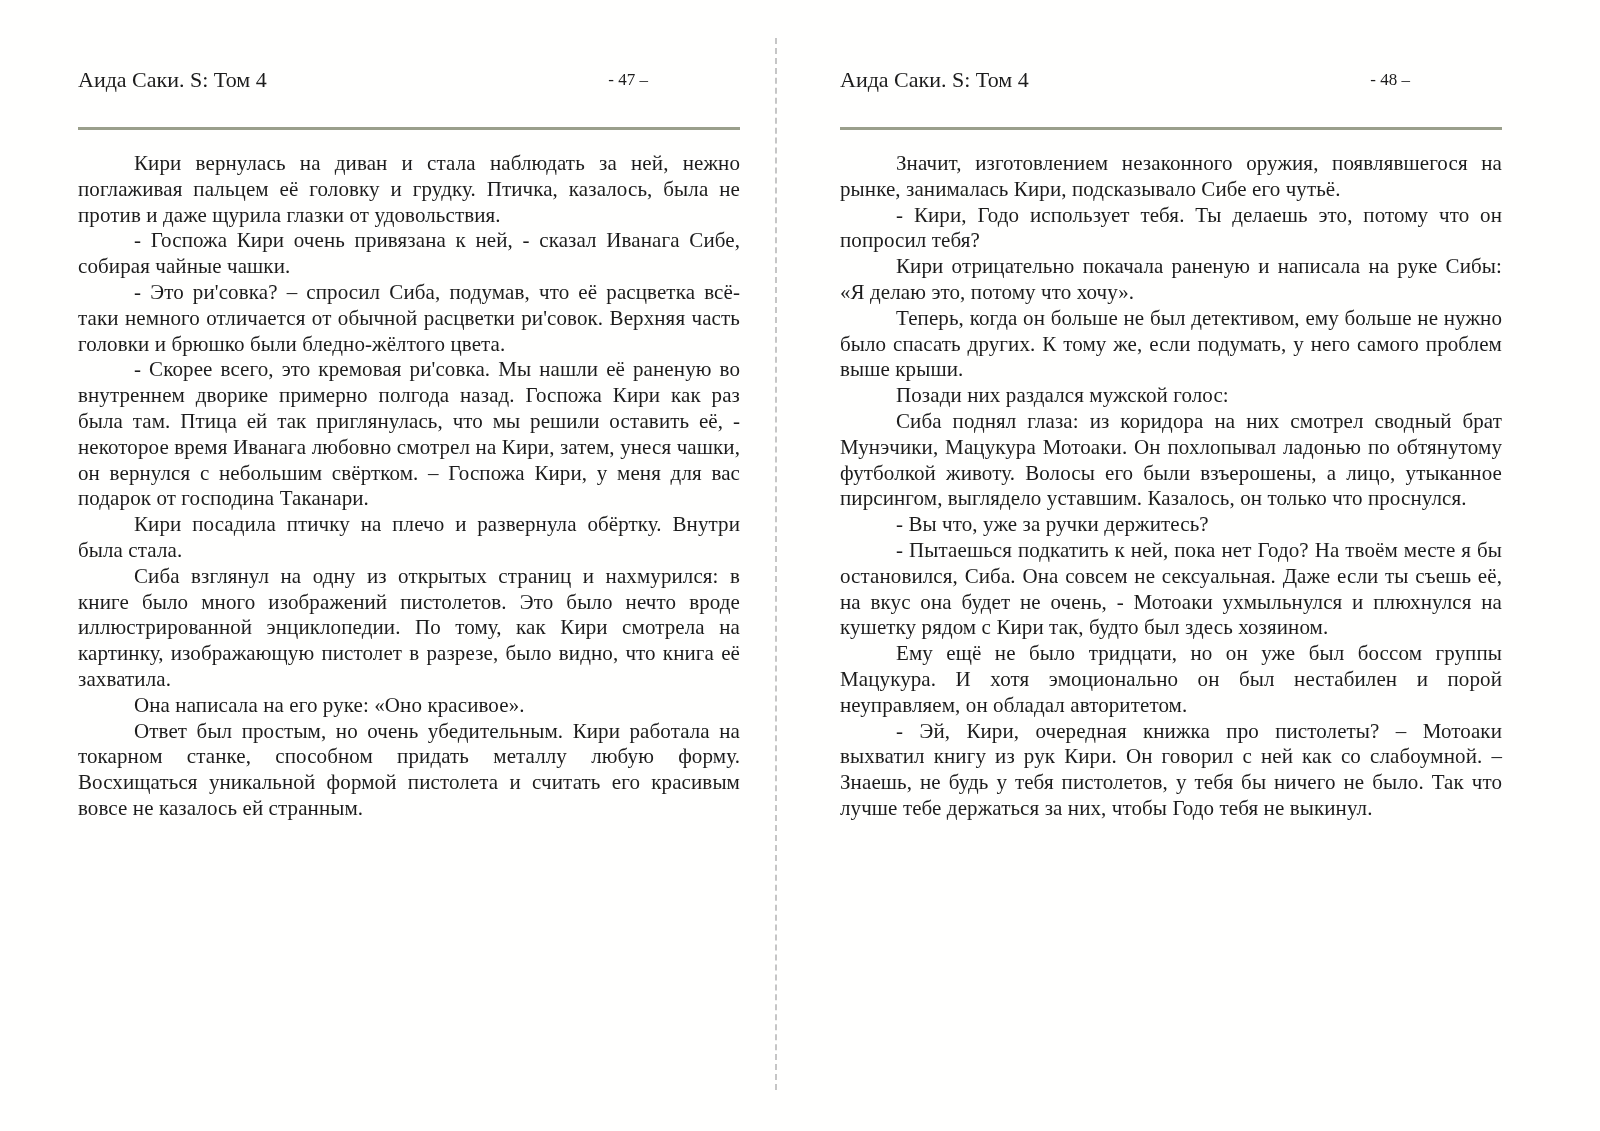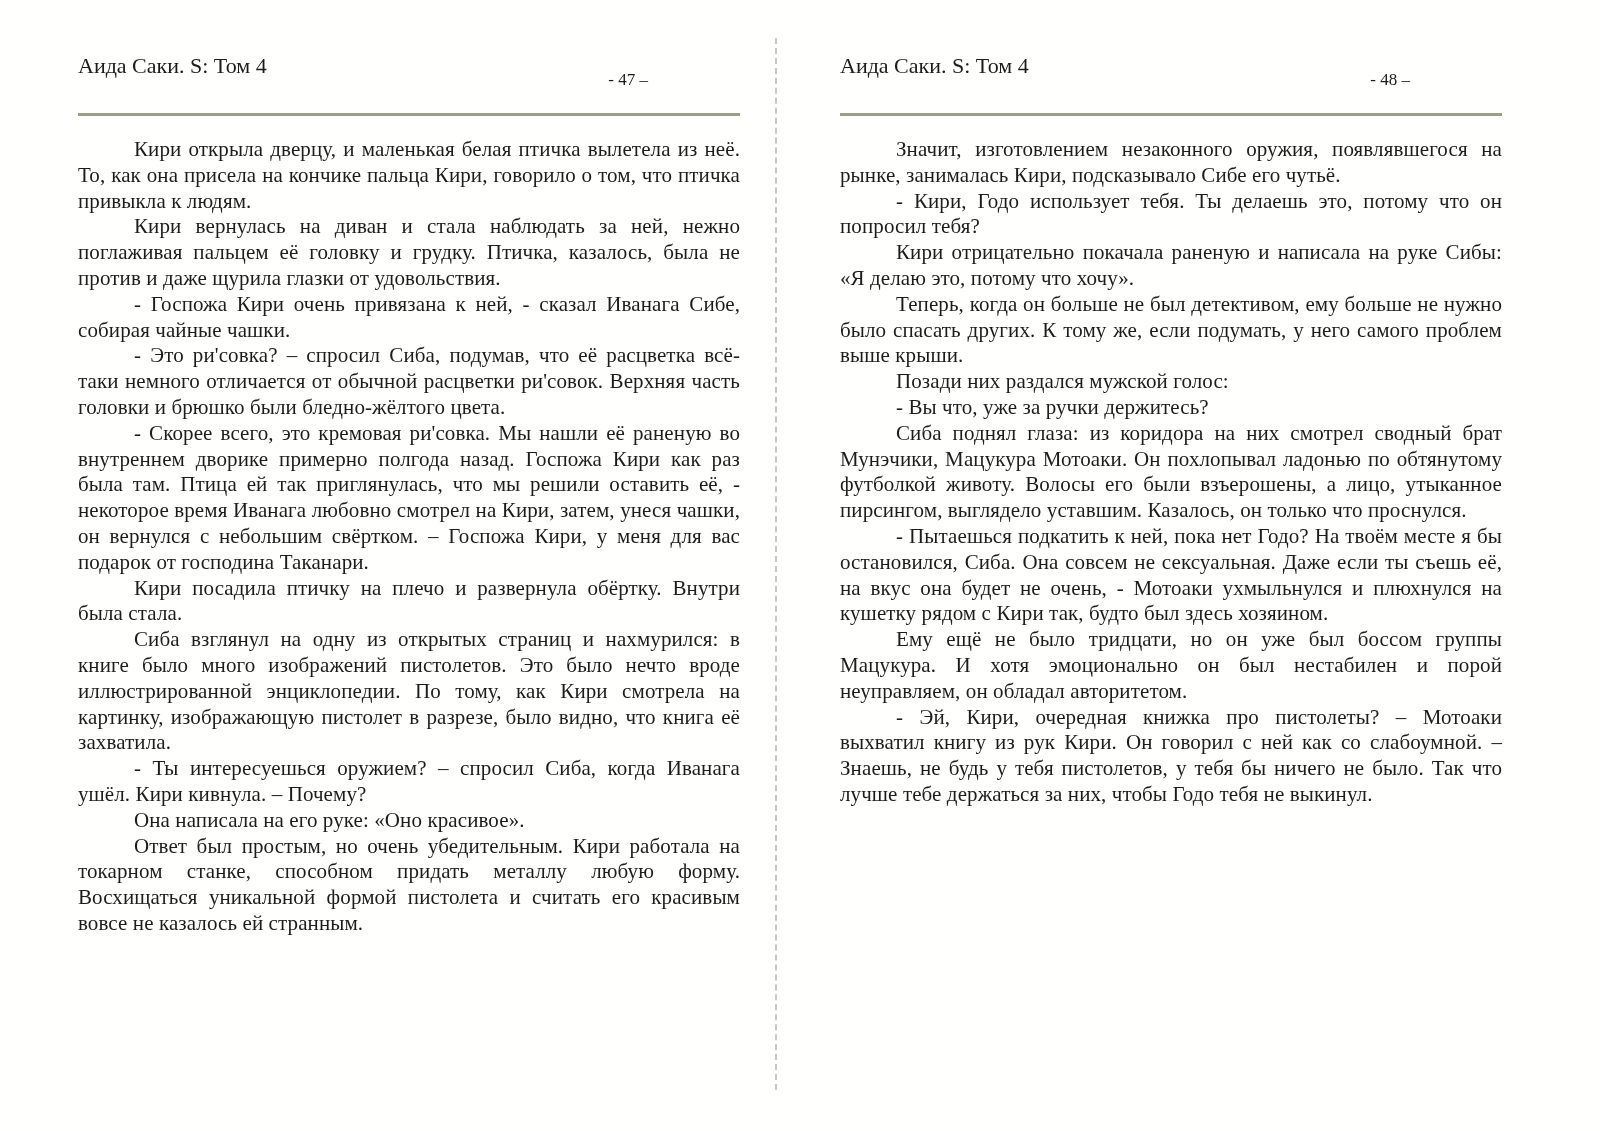--- a/index.html
+++ b/index.html
@@ -19,21 +19,21 @@
   .page {
     position: absolute;
     top: 0;
     width: 662px;
   }
   .page-left  { left: 78px; }
   .page-right { left: 840px; }
 
   .page-header {
     position: relative;
-    padding-top: 52px;
+    padding-top: 66px;
     height: 30px;
     font-size: 22px;
     line-height: 28px;
     white-space: nowrap;
   }
   .page-number {
     position: absolute;
     right: 92px;
     top: 66px;
     font-size: 17px;
@@ -70,48 +70,46 @@
 
 <div class="spread">
 
   <div class="page page-left">
     <div class="page-header">
       <span class="header-title">Аида Саки. S: Том 4</span>
       <span class="page-number">- 47 –</span>
     </div>
     <hr class="header-rule">
     <div class="paragraphs">
-        <p>Кири открыла дверцу, и маленькая белая птичка вылетела из неё. То, как она присела на кончике пальца Кири, говорило о том, что птичка привыкла к людям.</p>
         <p>Кири вернулась на диван и стала наблюдать за ней, нежно поглаживая пальцем её головку и грудку. Птичка, казалось, была не против и даже щурила глазки от удовольствия.</p>
         <p>- Госпожа Кири очень привязана к ней, - сказал Иванага Сибе, собирая чайные чашки.</p>
         <p>- Это ри'совка? – спросил Сиба, подумав, что её расцветка всё-таки немного отличается от обычной расцветки ри'совок. Верхняя часть головки и брюшко были бледно-жёлтого цвета.</p>
         <p>- Скорее всего, это кремовая ри'совка. Мы нашли её раненую во внутреннем дворике примерно полгода назад. Госпожа Кири как раз была там. Птица ей так приглянулась, что мы решили оставить её, - некоторое время Иванага любовно смотрел на Кири, затем, унеся чашки, он вернулся с небольшим свёртком. – Госпожа Кири, у меня для вас подарок от господина Таканари.</p>
         <p>Кири посадила птичку на плечо и развернула обёртку. Внутри была стала.</p>
         <p>Сиба взглянул на одну из открытых страниц и нахмурился: в книге было много изображений пистолетов. Это было нечто вроде иллюстрированной энциклопедии. По тому, как Кири смотрела на картинку, изображающую пистолет в разрезе, было видно, что книга её захватила.</p>
-        <p>- Ты интересуешься оружием? – спросил Сиба, когда Иванага ушёл. Кири кивнула. – Почему?</p>
         <p>Она написала на его руке: «Оно красивое».</p>
         <p>Ответ был простым, но очень убедительным. Кири работала на токарном станке, способном придать металлу любую форму. Восхищаться уникальной формой пистолета и считать его красивым вовсе не казалось ей странным.</p>
       </div>
   </div>
 
   <div class="center-divider"></div>
 
   <div class="page page-right">
     <div class="page-header">
       <span class="header-title">Аида Саки. S: Том 4</span>
       <span class="page-number">- 48 –</span>
     </div>
     <hr class="header-rule">
     <div class="paragraphs">
         <p>Значит, изготовлением незаконного оружия, появлявшегося на рынке, занималась Кири, подсказывало Сибе его чутьё.</p>
         <p>- Кири, Годо использует тебя. Ты делаешь это, потому что он попросил тебя?</p>
         <p>Кири отрицательно покачала раненую и написала на руке Сибы: «Я делаю это, потому что хочу».</p>
         <p>Теперь, когда он больше не был детективом, ему больше не нужно было спасать других. К тому же, если подумать, у него самого проблем выше крыши.</p>
         <p>Позади них раздался мужской голос:</p>
+        <p>Сиба поднял глаза: из коридора на них смотрел сводный брат Мунэчики, Мацукура Мотоаки. Он похлопывал ладонью по обтянутому футболкой животу. Волосы его были взъерошены, а лицо, утыканное пирсингом, выглядело уставшим. Казалось, он только что проснулся.</p>
         <p>- Вы что, уже за ручки держитесь?</p>
-        <p>Сиба поднял глаза: из коридора на них смотрел сводный брат Мунэчики, Мацукура Мотоаки. Он похлопывал ладонью по обтянутому футболкой животу. Волосы его были взъерошены, а лицо, утыканное пирсингом, выглядело уставшим. Казалось, он только что проснулся.</p>
         <p>- Пытаешься подкатить к ней, пока нет Годо? На твоём месте я бы остановился, Сиба. Она совсем не сексуальная. Даже если ты съешь её, на вкус она будет не очень, - Мотоаки ухмыльнулся и плюхнулся на кушетку рядом с Кири так, будто был здесь хозяином.</p>
         <p>Ему ещё не было тридцати, но он уже был боссом группы Мацукура. И хотя эмоционально он был нестабилен и порой неуправляем, он обладал авторитетом.</p>
         <p>- Эй, Кири, очередная книжка про пистолеты? – Мотоаки выхватил книгу из рук Кири. Он говорил с ней как со слабоумной. – Знаешь, не будь у тебя пистолетов, у тебя бы ничего не было. Так что лучше тебе держаться за них, чтобы Годо тебя не выкинул.</p>
       </div>
   </div>
 
 </div>
 
 </body></html>

